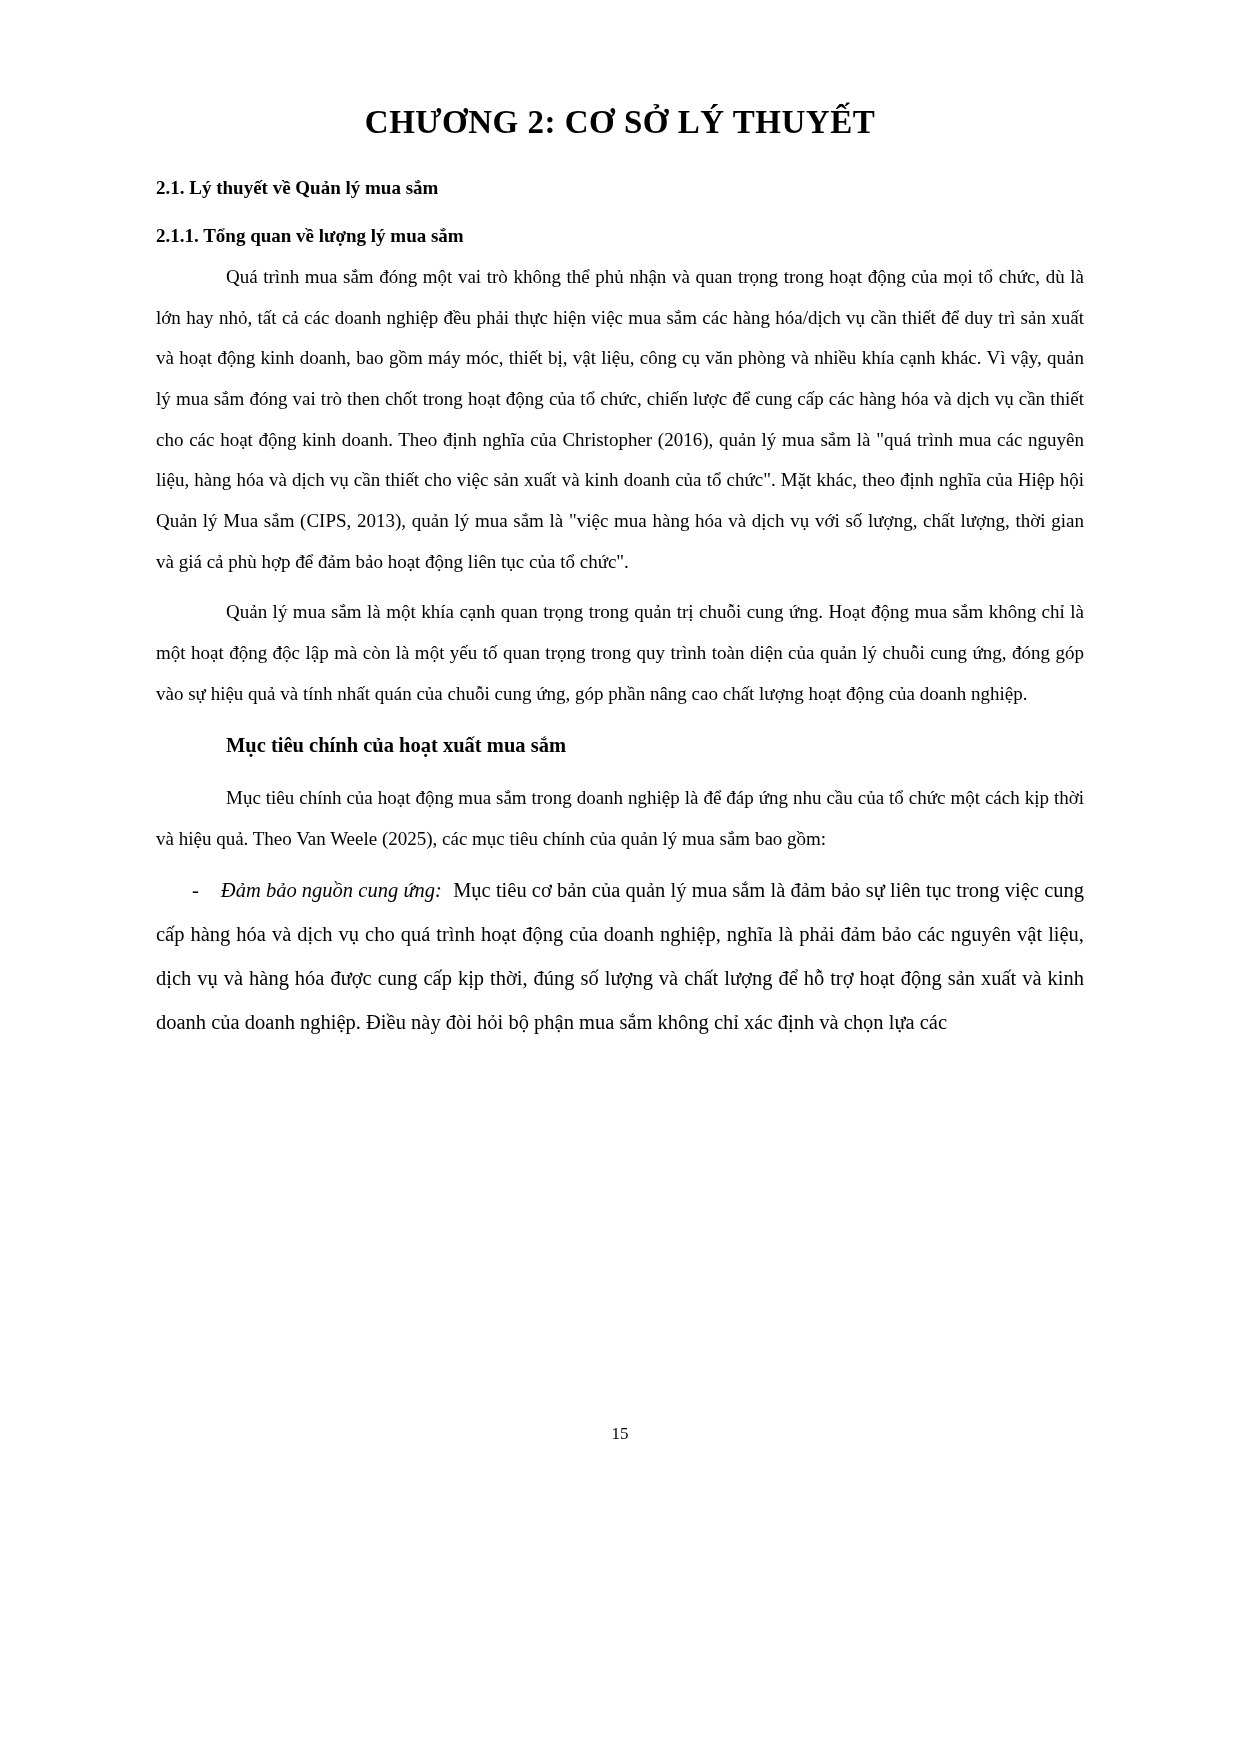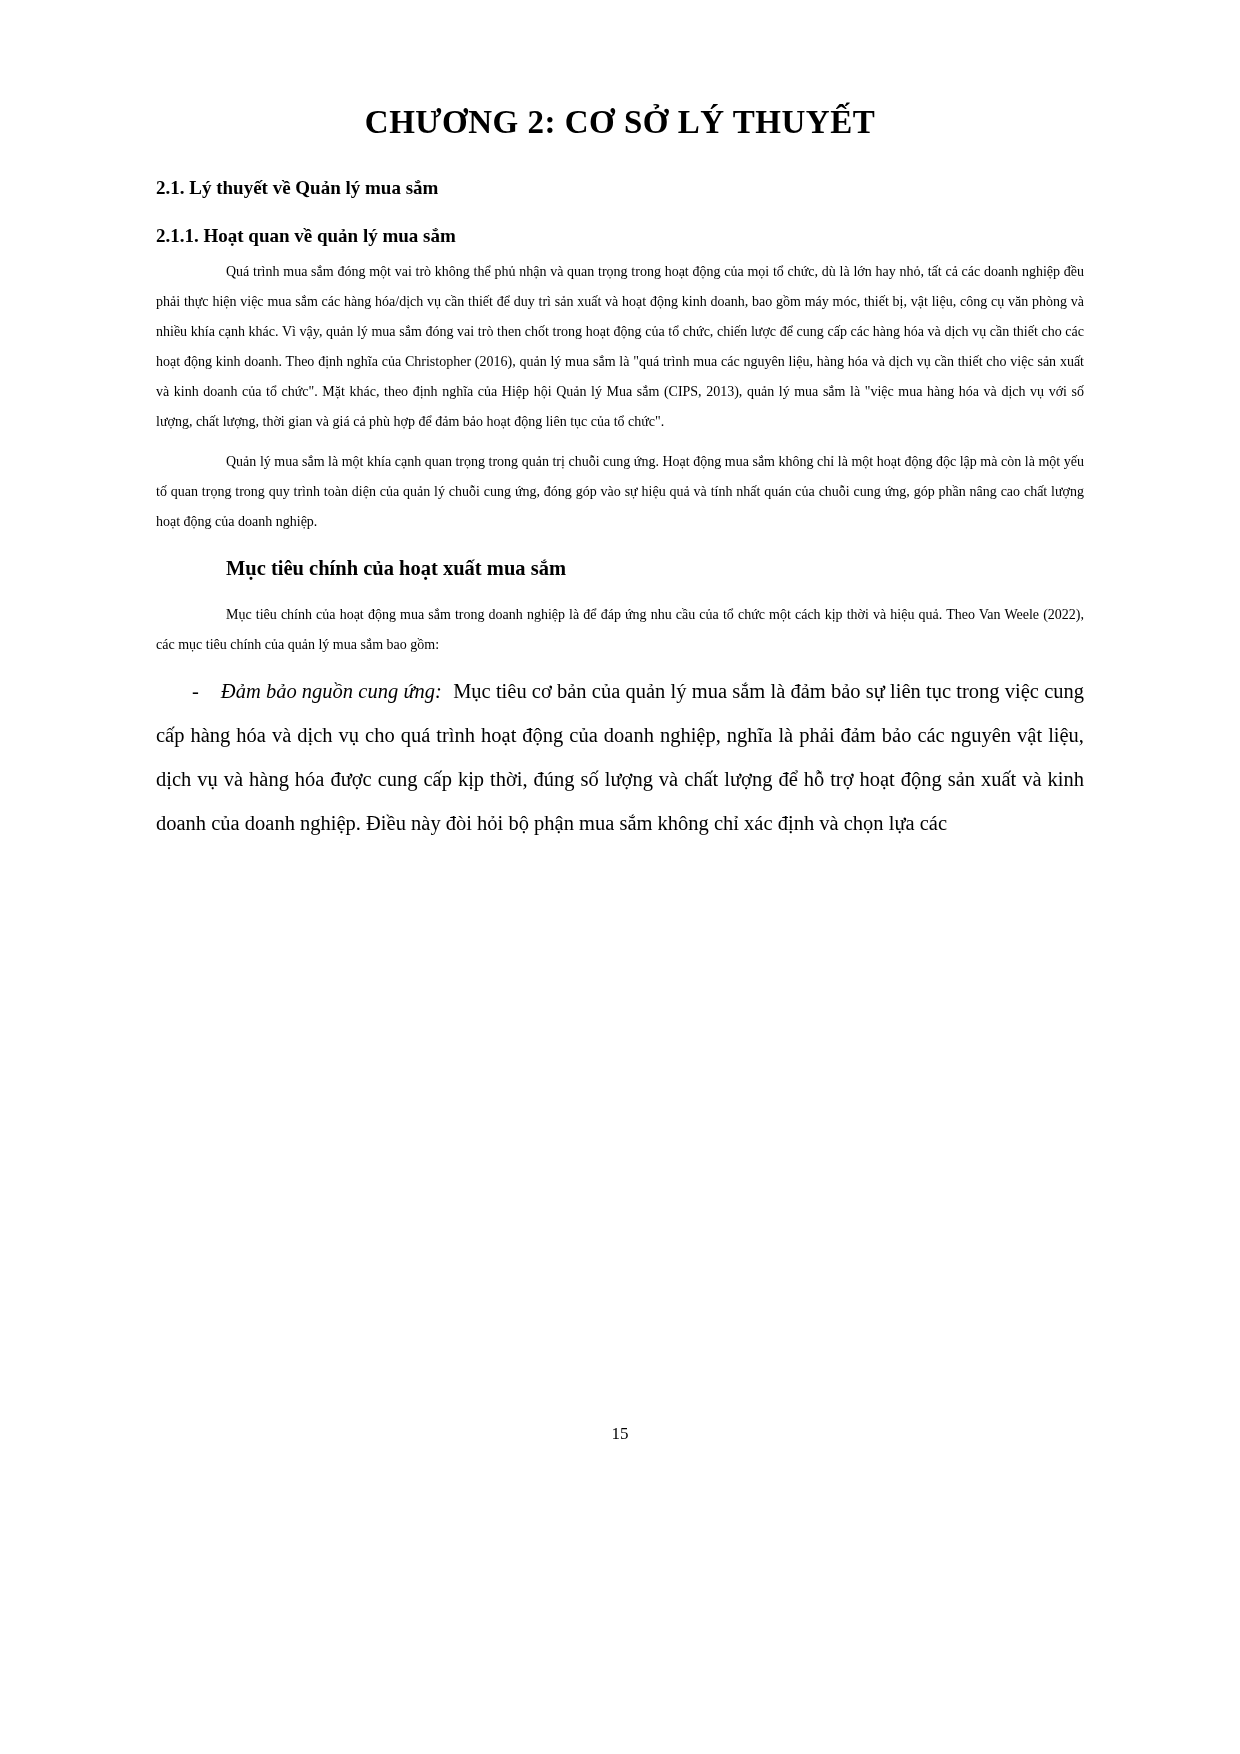--- a/index.html
+++ b/index.html
@@ -26,21 +26,21 @@
     letter-spacing: 0.5px;
     margin: 0 0 36px 0;
   }
   .heading {
     font-size: 19px;
     font-weight: bold;
     margin: 26px 0 0 0;
     text-align: left;
   }
   .body-par {
-    font-size: 14px;
+    font-size: 19px;
     line-height: 2.14;
     text-align: justify;
     margin: 10px 0 0 0;
     text-indent: 70px;
   }
   .sub-bold {
     font-size: 20.5px;
     line-height: 2.14;
     font-weight: bold;
     margin: 10px 0 0 0;
@@ -72,29 +72,29 @@
 </style>
 </head>
 <body>
 
 <div class="page">
 
   <h1 class="chapter-title">CHƯƠNG 2: CƠ SỞ LÝ THUYẾT</h1>
 
   <h2 class="heading">2.1. Lý thuyết về Quản lý mua sắm</h2>
 
-  <h2 class="heading">2.1.1. Hoạt quan về quản lý mua sắm</h2>
+  <h2 class="heading">2.1.1. Tổng quan về lượng lý mua sắm</h2>
 
   <p class="body-par">Quá trình mua sắm đóng một vai trò không thể phủ nhận và quan trọng trong hoạt động của mọi tổ chức, dù là lớn hay nhỏ, tất cả các doanh nghiệp đều phải thực hiện việc mua sắm các hàng hóa/dịch vụ cần thiết để duy trì sản xuất và hoạt động kinh doanh, bao gồm máy móc, thiết bị, vật liệu, công cụ văn phòng và nhiều khía cạnh khác. Vì vậy, quản lý mua sắm đóng vai trò then chốt trong hoạt động của tổ chức, chiến lược để cung cấp các hàng hóa và dịch vụ cần thiết cho các hoạt động kinh doanh. Theo định nghĩa của Christopher (2016), quản lý mua sắm là "quá trình mua các nguyên liệu, hàng hóa và dịch vụ cần thiết cho việc sản xuất và kinh doanh của tổ chức". Mặt khác, theo định nghĩa của Hiệp hội Quản lý Mua sắm (CIPS, 2013), quản lý mua sắm là "việc mua hàng hóa và dịch vụ với số lượng, chất lượng, thời gian và giá cả phù hợp để đảm bảo hoạt động liên tục của tổ chức".</p>
 
   <p class="body-par">Quản lý mua sắm là một khía cạnh quan trọng trong quản trị chuỗi cung ứng. Hoạt động mua sắm không chỉ là một hoạt động độc lập mà còn là một yếu tố quan trọng trong quy trình toàn diện của quản lý chuỗi cung ứng, đóng góp vào sự hiệu quả và tính nhất quán của chuỗi cung ứng, góp phần nâng cao chất lượng hoạt động của doanh nghiệp.</p>
 
   <p class="sub-bold">Mục tiêu chính của hoạt xuất mua sắm</p>
 
-  <p class="body-par">Mục tiêu chính của hoạt động mua sắm trong doanh nghiệp là để đáp ứng nhu cầu của tổ chức một cách kịp thời và hiệu quả. Theo Van Weele (2022), các mục tiêu chính của quản lý mua sắm bao gồm:</p>
+  <p class="body-par">Mục tiêu chính của hoạt động mua sắm trong doanh nghiệp là để đáp ứng nhu cầu của tổ chức một cách kịp thời và hiệu quả. Theo Van Weele (2025), các mục tiêu chính của quản lý mua sắm bao gồm:</p>
 
   <p class="bullet-par">
     <span class="bullet-dash">-</span><span class="bullet-lead">Đảm bảo nguồn cung ứng:</span> <span>Mục tiêu cơ bản của quản lý mua sắm là đảm bảo sự liên tục trong việc cung cấp hàng hóa và dịch vụ cho quá trình hoạt động của doanh nghiệp, nghĩa là phải đảm bảo các nguyên vật liệu, dịch vụ và hàng hóa được cung cấp kịp thời, đúng số lượng và chất lượng để hỗ trợ hoạt động sản xuất và kinh doanh của doanh nghiệp. Điều này đòi hỏi bộ phận mua sắm không chỉ xác định và chọn lựa các</span>
   </p>
 
   <div class="page-number">15</div>
 
 </div>
 
 </body></html>

